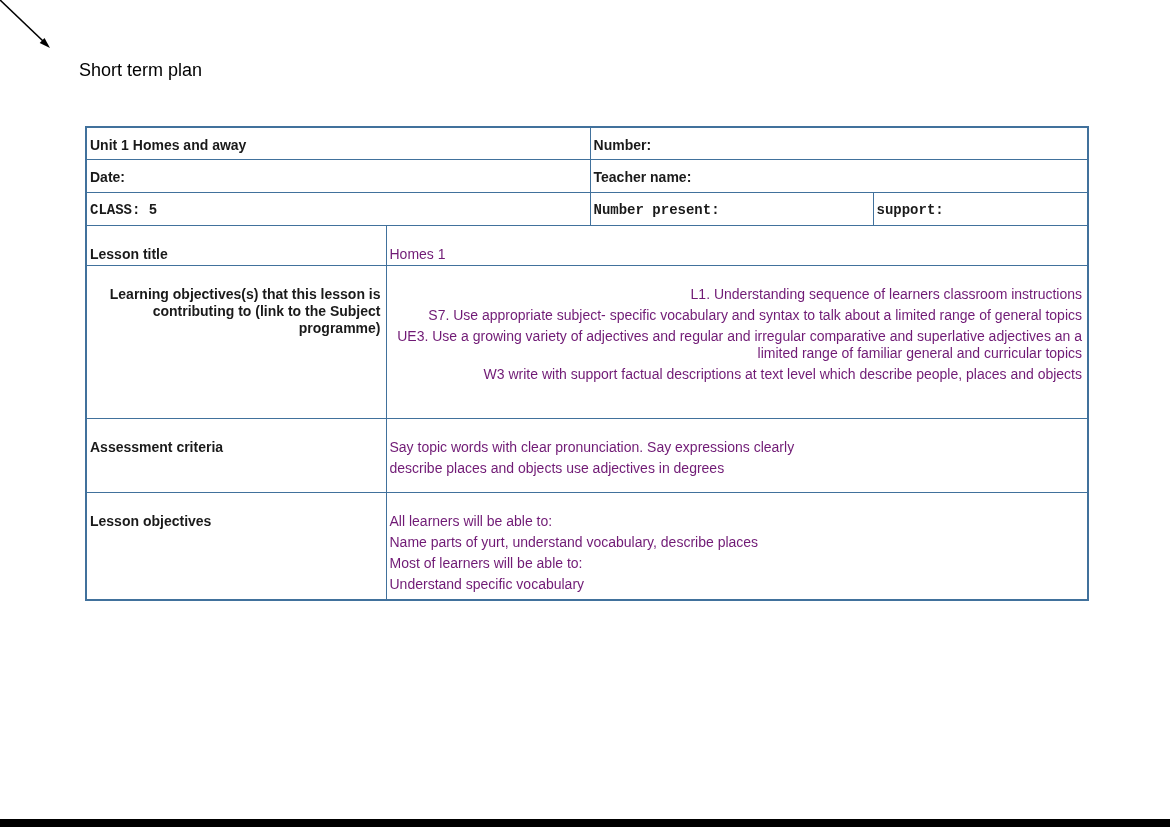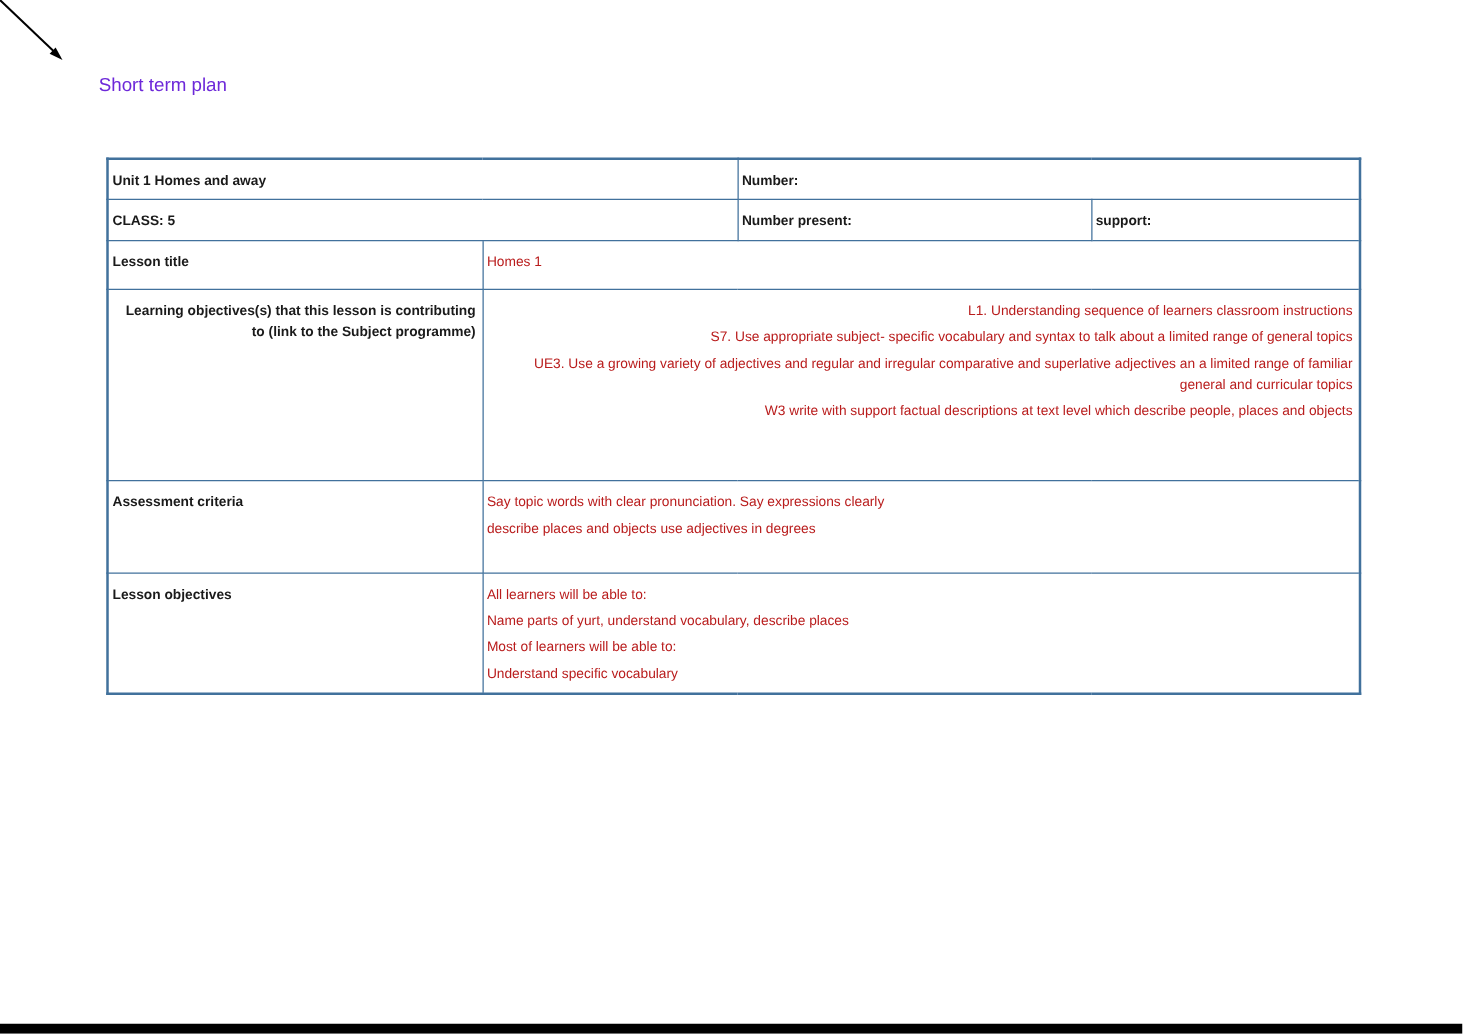--- a/index.html
+++ b/index.html
@@ -14,45 +14,45 @@
     font-family: "Liberation Sans", "DejaVu Sans", sans-serif;
     color: var(--text);
     overflow: hidden;
     position: relative;
   }
   .arrow-wrap {
     position: absolute; top: 0; left: 0;
   }
   .page-title {
     position: absolute; left: 79px; top: 60px;
-    font-size: 15px; color: #6d28d9;
+    font-size: 18px; color: #000000;
   }
   table.plan {
     position: absolute; left: 85px; top: 126px;
     width: 1002px;
     border-collapse: collapse;
     table-layout: fixed;
     border: 2px solid var(--table-border);
   }
   table.plan td {
     border: 1px solid var(--table-border);
     vertical-align: top;
-    font-size: 11px;
+    font-size: 14px;
     line-height: 17px;
     padding: 7px 5px 2px 3px;
     overflow: hidden;
   }
   table.plan tr.info-row td { padding-top: 9px; }
-  table.plan tr.body-row td { padding-top: 9px; }
+  table.plan tr.body-row td { padding-top: 20px; }
   td.lbl { font-weight: 700; }
-  td.val p, td.val { color: #b91c1c; }
+  td.val p, td.val { color: #701a75; }
   td.val p { margin: 0 0 4px 0; }
   .r1 { height: 32px; }
   .r2 { height: 33px; }
-  .r3 { height: 33px; }
+  .r3 { height: 33px; font-family: Liberation Mono, monospace; }
   .r4 { height: 39px; }
   .r5 { height: 153px; text-align: right; }
   .r6 { height: 90px; }
   .r7 { height: 74px; }
   .bottom-bar {
     position: absolute; left: 0; right: 0; bottom: 0;
     height: 8px; background: var(--bottom-bar);
   }
 </style>
 </head>
@@ -71,20 +71,24 @@
   <colgroup>
     <col style="width:300px">
       <col style="width:204px">
       <col style="width:283px">
       <col style="width:215px">
   </colgroup>
   <tbody>
       <tr class="info-row r1">
     <td class="lbl" colspan="2">Unit 1 Homes and away</td>
     <td class="lbl" colspan="2">Number:</td>
+  </tr>
+  <tr class="info-row r2">
+    <td class="lbl" colspan="2">Date:</td>
+    <td class="lbl" colspan="2">Teacher name:</td>
   </tr>
   <tr class="info-row r3">
     <td class="lbl" colspan="2">CLASS: 5</td>
     <td class="lbl">Number present:</td>
     <td class="lbl">support:</td>
   </tr>
   <tr class="body-row r4">
     <td class="lbl">Lesson title</td>
     <td class="val" colspan="3">Homes 1</td>
   </tr>

